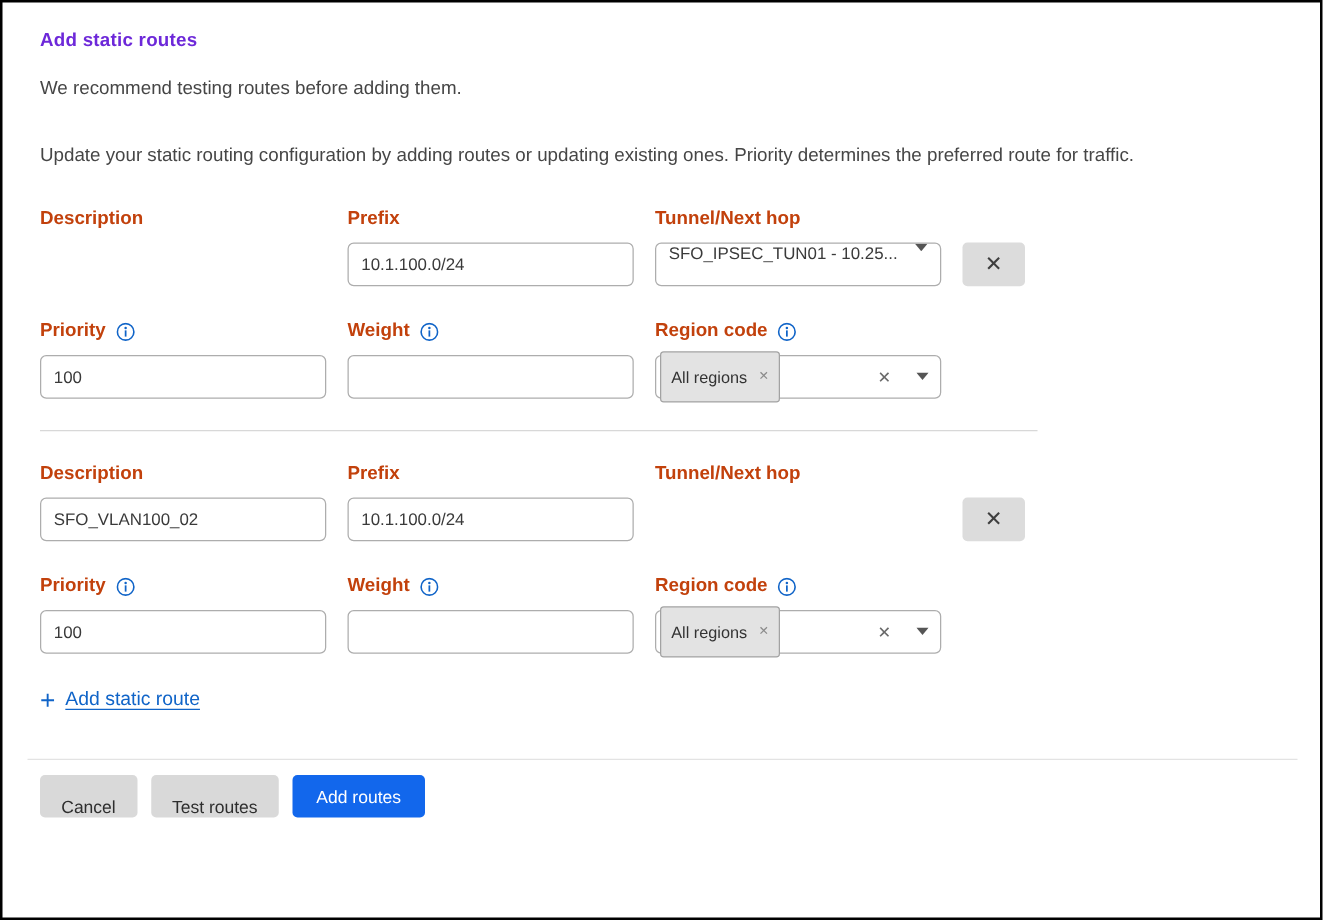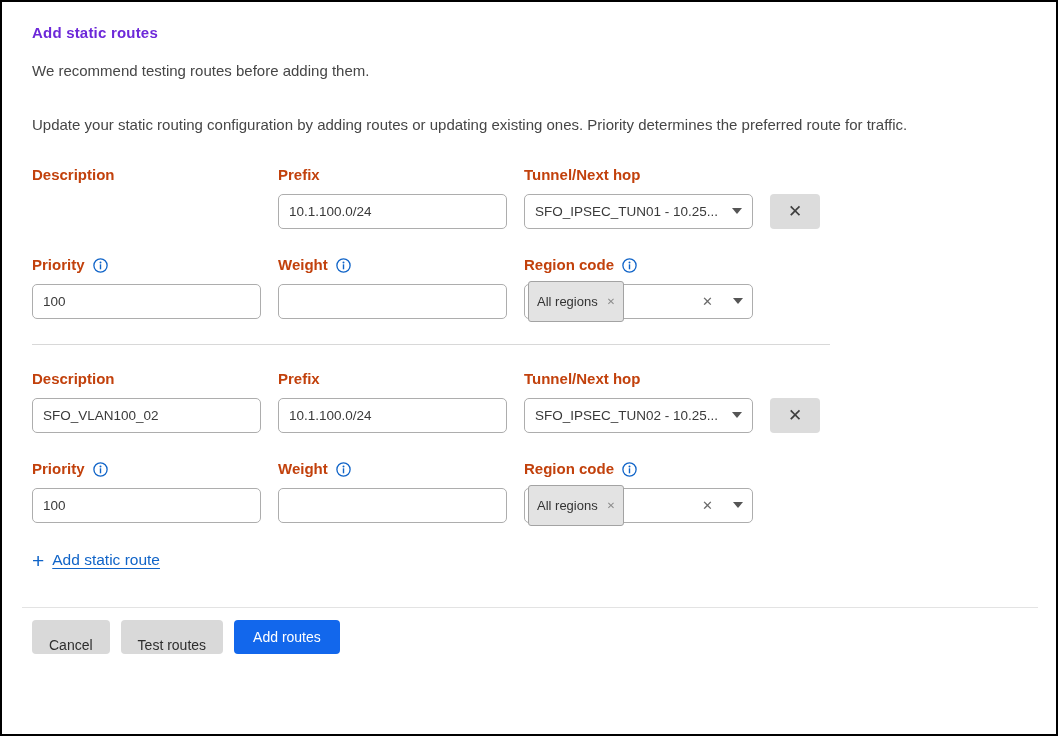--- a/index.html
+++ b/index.html
@@ -40,21 +40,21 @@
     border: 1px solid #adadad; border-radius: 5px;
     padding: 0 10px; font-size: 13.5px; color: #3a3a3a;
     font-family: "Liberation Sans", sans-serif; background: #fff; outline: none;
   }
   .card-icon {
     position: absolute; right: 9px; top: 10px; display: inline-flex; cursor: pointer;
   }
 
   .select {
     height: 35px; border: 1px solid #adadad; border-radius: 5px;
-    background: #fff; display: flex; align-items: center;
+    background: #fff; display: flex; align-items: flex-start;
     padding: 0 10px; cursor: pointer;
   }
   .select-value {
     flex: 1; font-size: 13.5px; color: #3a3a3a;
     white-space: nowrap; overflow: hidden;
   }
   .caret-icon { display: inline-flex; margin-left: 8px; }
 
   .delete-btn {
     width: 50px; height: 35px; flex: 0 0 50px;
@@ -211,28 +211,20 @@
         <div class="field">
           <div class="field-label">
             <span>Prefix</span>
           </div>
           <input class="text-input" type="text" value="10.1.100.0/24" style="">
         </div>
         <div class="field">
           <div class="field-label">
             <span>Tunnel/Next hop</span>
           </div>
-          <div class="select">
-            <span class="select-value">SFO_IPSEC_TUN02 - 10.25...</span>
-            <span class="caret-icon">
-              <svg width="10" height="6" viewBox="0 0 10 6">
-                  <path d="M0 0h10L5 6z" fill="#555"></path>
-                </svg>
-            </span>
-          </div>
         </div>
         <button class="delete-btn">✕</button>
       </div>
 
       <div class="field-row">
         <div class="field">
           <div class="field-label">
             <span>Priority</span>
             <span class="info-icon">
               <svg width="15" height="15" viewBox="0 0 15 15">

